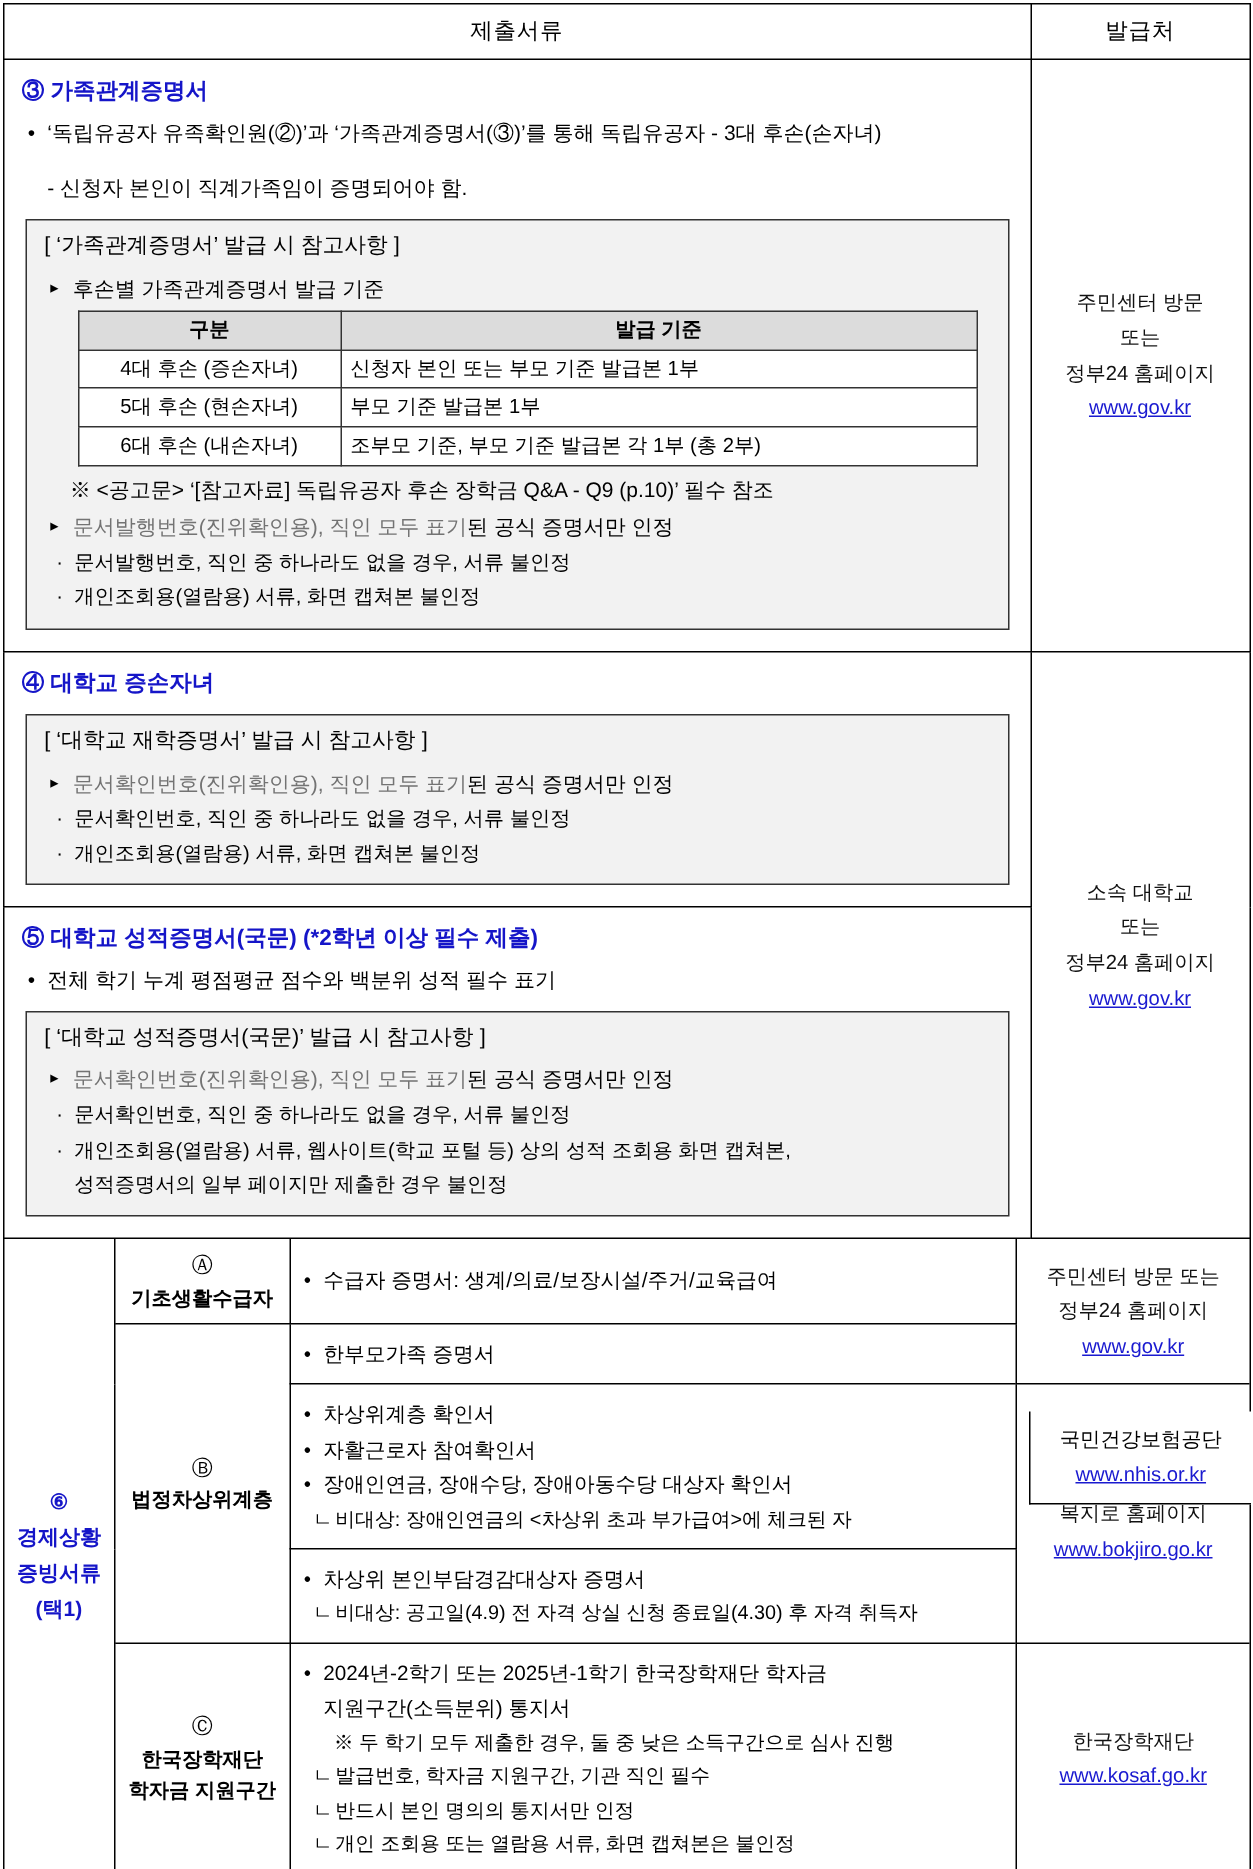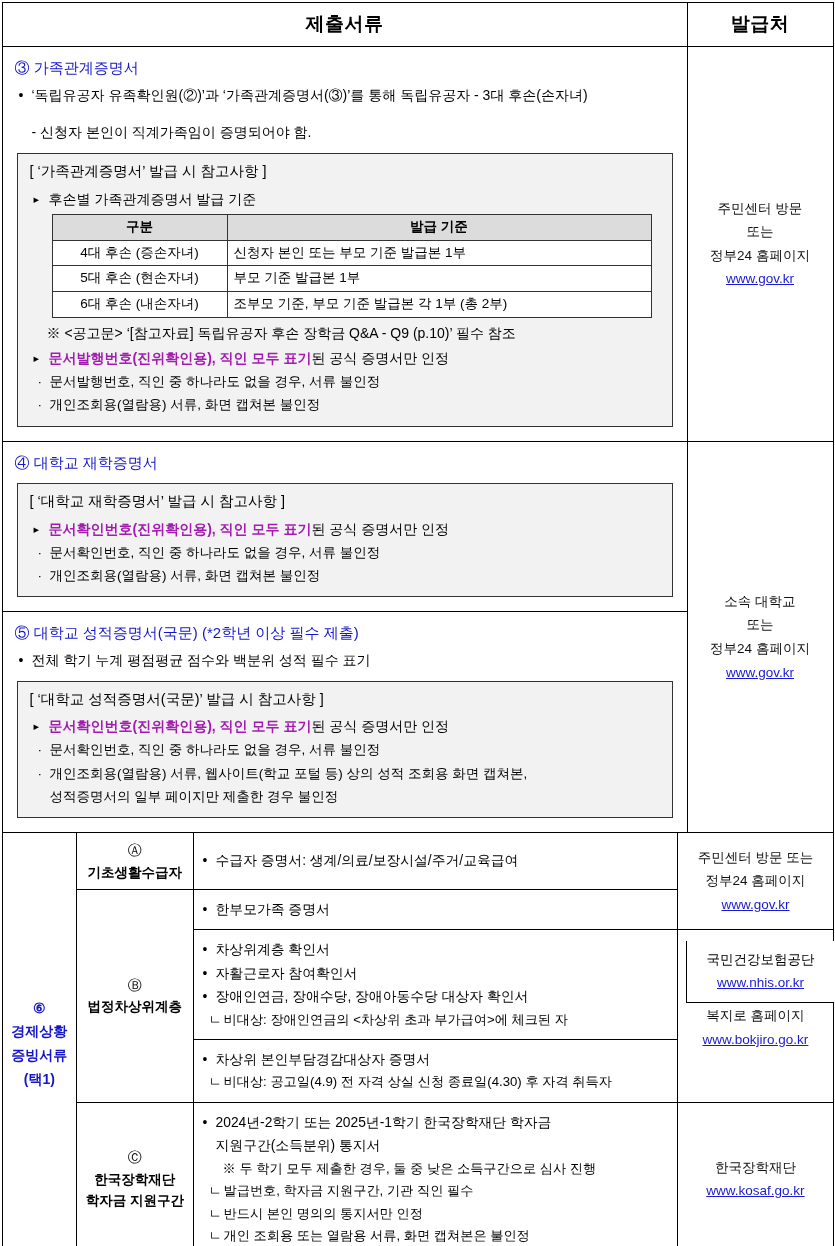--- a/index.html
+++ b/index.html
@@ -23,22 +23,22 @@
     table-layout: fixed;
   }
   table.main > thead > tr > th,
   table.main > tbody > tr > td {
     border: 1px solid #000000;
     vertical-align: top;
     padding: 0;
   }
   .hdr {
     text-align: center;
-    font-size: 19px;
-    font-weight: bold;
+    font-size: 15px;
+    font-weight: normal;
     padding: 8px 0 9px 0 !important;
     letter-spacing: 0.5px;
   }
   .issuer-cell {
     text-align: center;
     font-size: 13.5px;
     line-height: 1.75;
     vertical-align: middle !important;
     padding: 6px 4px !important;
     color: #111;
@@ -47,21 +47,21 @@
     color: #1a1ad0;
     text-decoration: underline;
   }
   .doc-cell {
     padding: 8px 10px 10px 10px !important;
     font-size: 14px;
     line-height: 1.5;
   }
   .sec-title {
     font-size: 15px;
-    font-weight: normal;
+    font-weight: bold;
     color: #1515c8;
     margin: 2px 0 5px 2px;
   }
   .bullet-line {
     font-size: 14px;
     margin: 2px 0 0 6px;
     line-height: 1.55;
     display: flex;
   }
   .bullet-line .dot {
@@ -91,21 +91,21 @@
     line-height: 1.5;
   }
   .arrow-line .mk { width: 15px; flex: none; font-size: 11px; padding-top: 2px;}
   .dot-line {
     display: flex;
     font-size: 13.5px;
     margin: 3px 0 1px 10px;
     line-height: 1.5;
   }
   .dot-line .mk { width: 12px; flex: none; }
-  .red { color: #a21caf; font-weight: bold; }
+  .red { color: #737373; }
   .note-line {
     font-size: 14px;
     margin: 5px 0 4px 20px;
     line-height: 1.5;
   }
   table.inner {
     border-collapse: collapse;
     width: calc(100% - 34px);
     margin: 4px 0 4px 24px;
     table-layout: fixed;
@@ -242,21 +242,21 @@
       <td class="issuer-cell">
         <div>주민센터 방문</div>
         <div>또는</div>
         <div>정부24 홈페이지</div>
         <div><a class="link" href="#">www.gov.kr</a></div>
       </td>
     </tr>
 
     <tr>
       <td class="doc-cell">
-        <div class="sec-title">④ 대학교 재학증명서</div>
+        <div class="sec-title">④ 대학교 증손자녀</div>
         <div class="box">
           <div class="box-title">[ ‘대학교 재학증명서’ 발급 시 참고사항 ]</div>
           <div class="arrow-line">
             <span class="mk">▸</span>
             <span><span class="red">문서확인번호(진위확인용), 직인 모두 표기</span><span>된 공식 증명서만 인정</span></span>
           </div>
           <div class="dot-line">
             <span class="mk">·</span>
             <span>문서확인번호, 직인 중 하나라도 없을 경우, 서류 불인정</span>
           </div>

